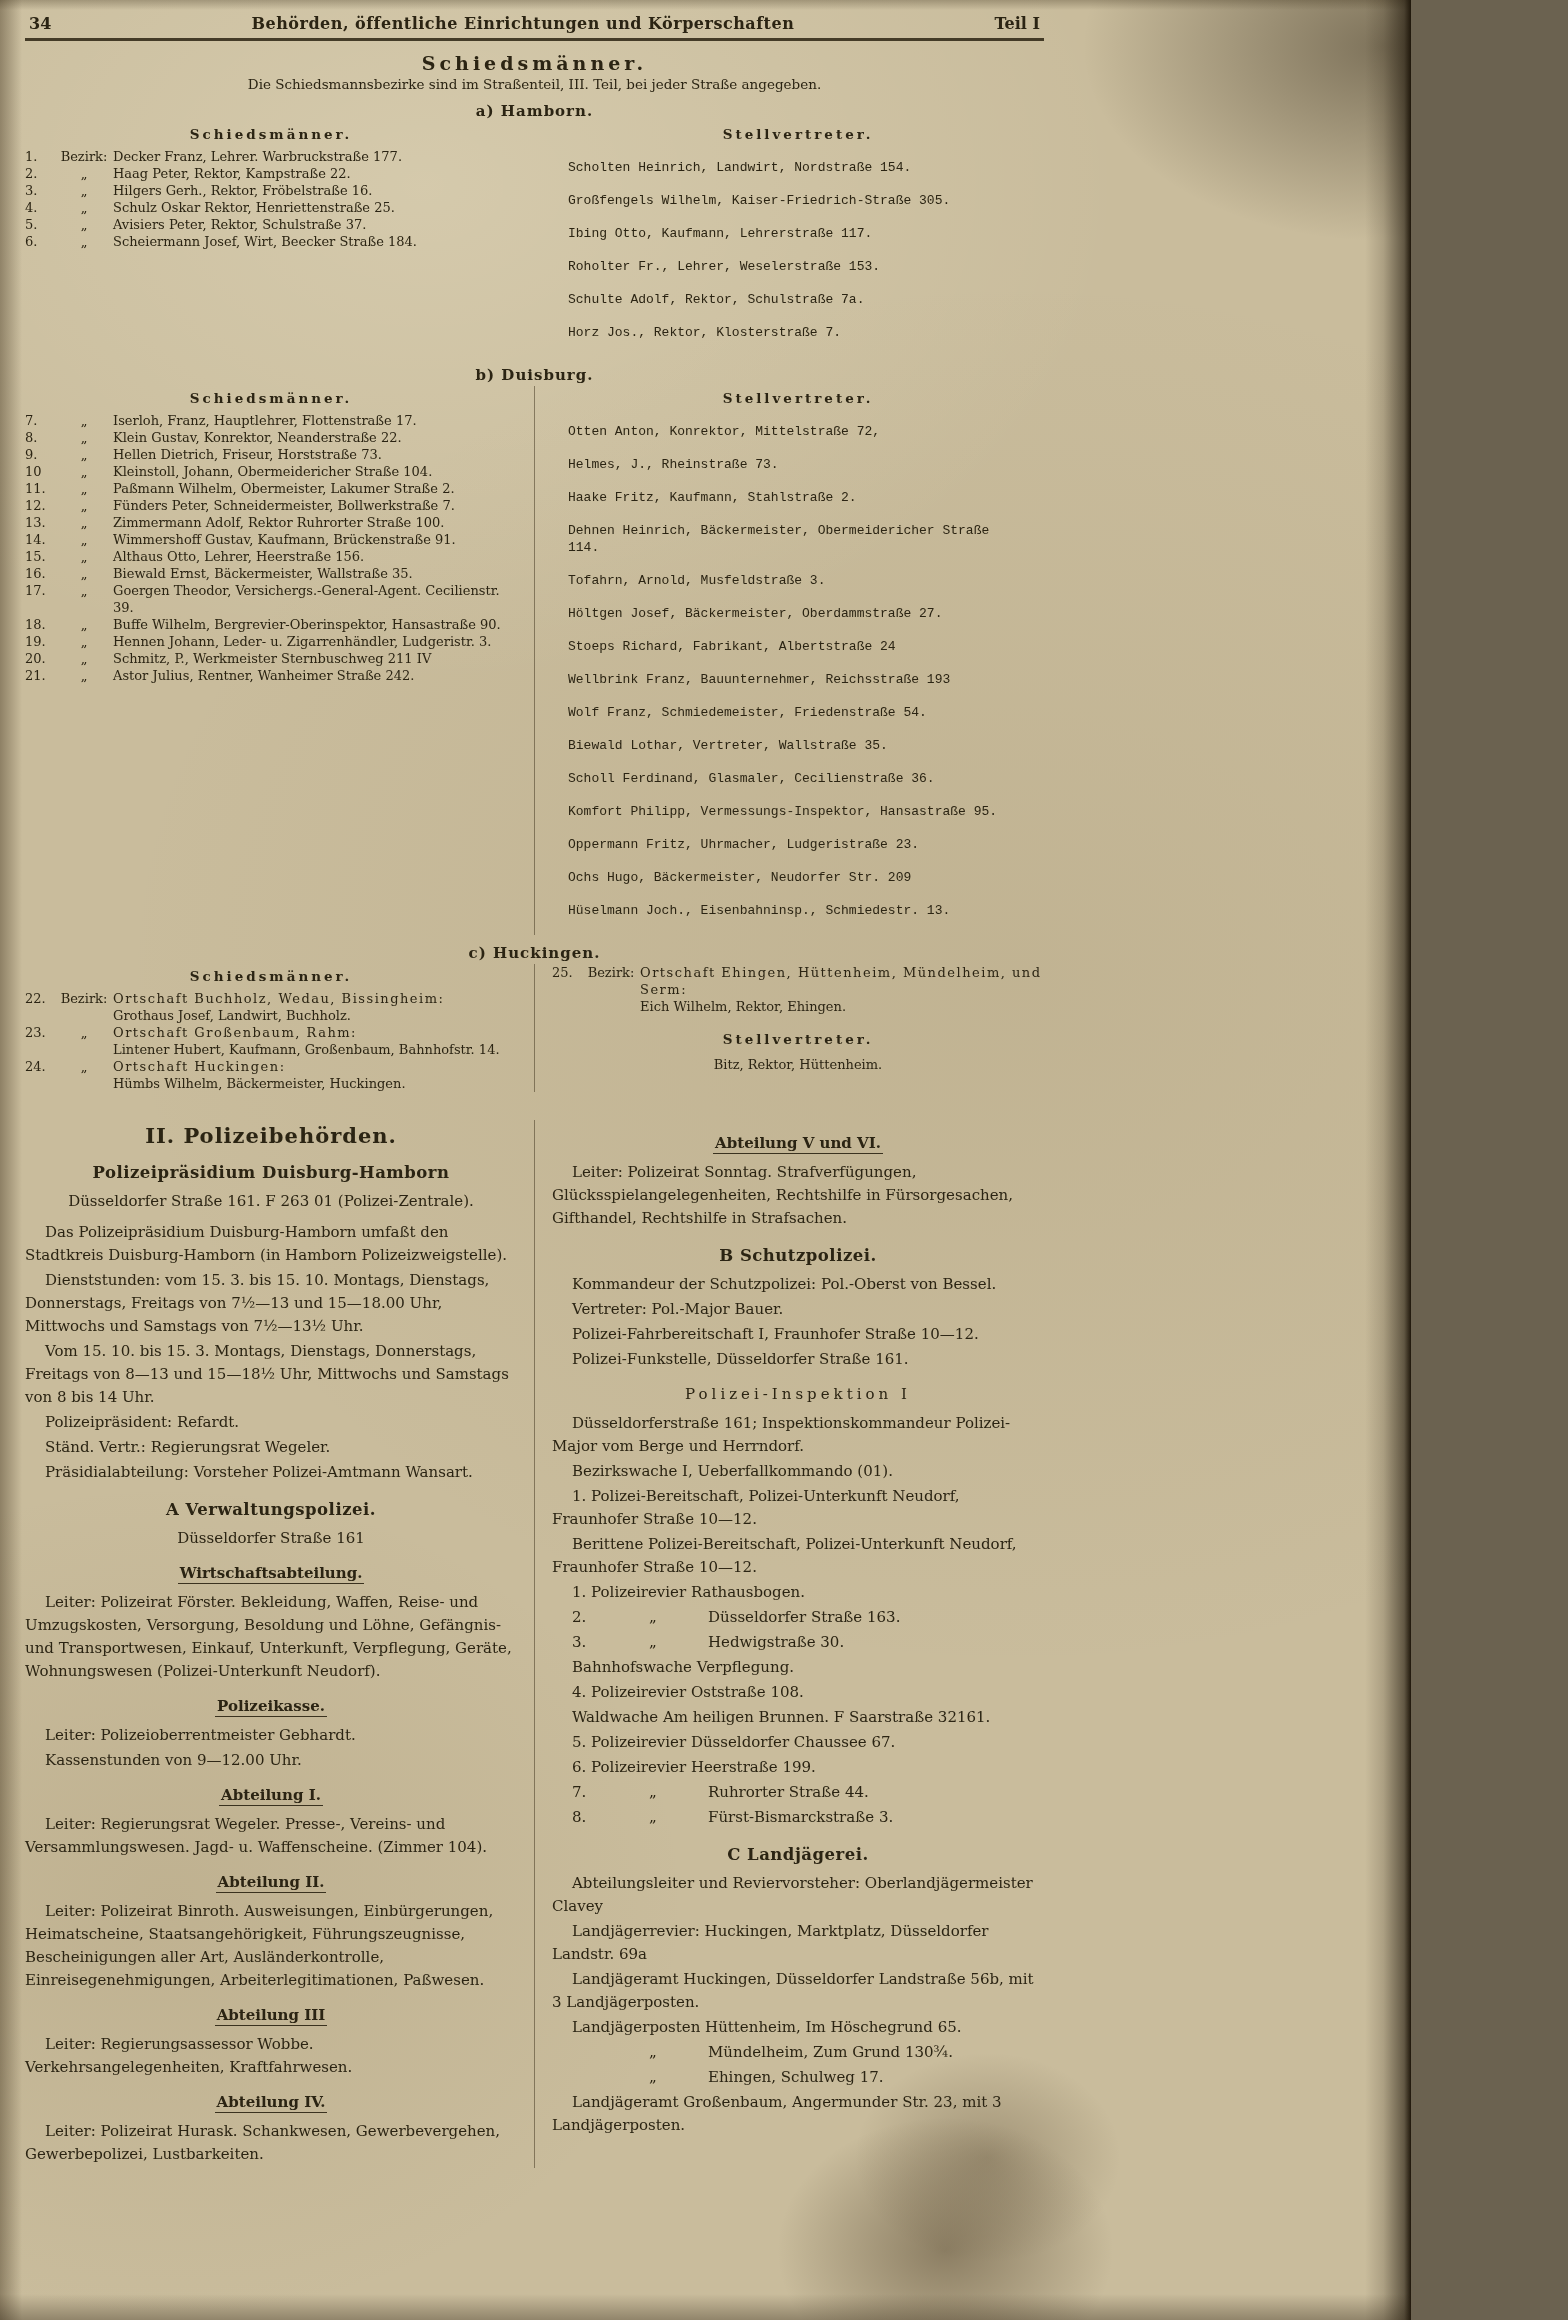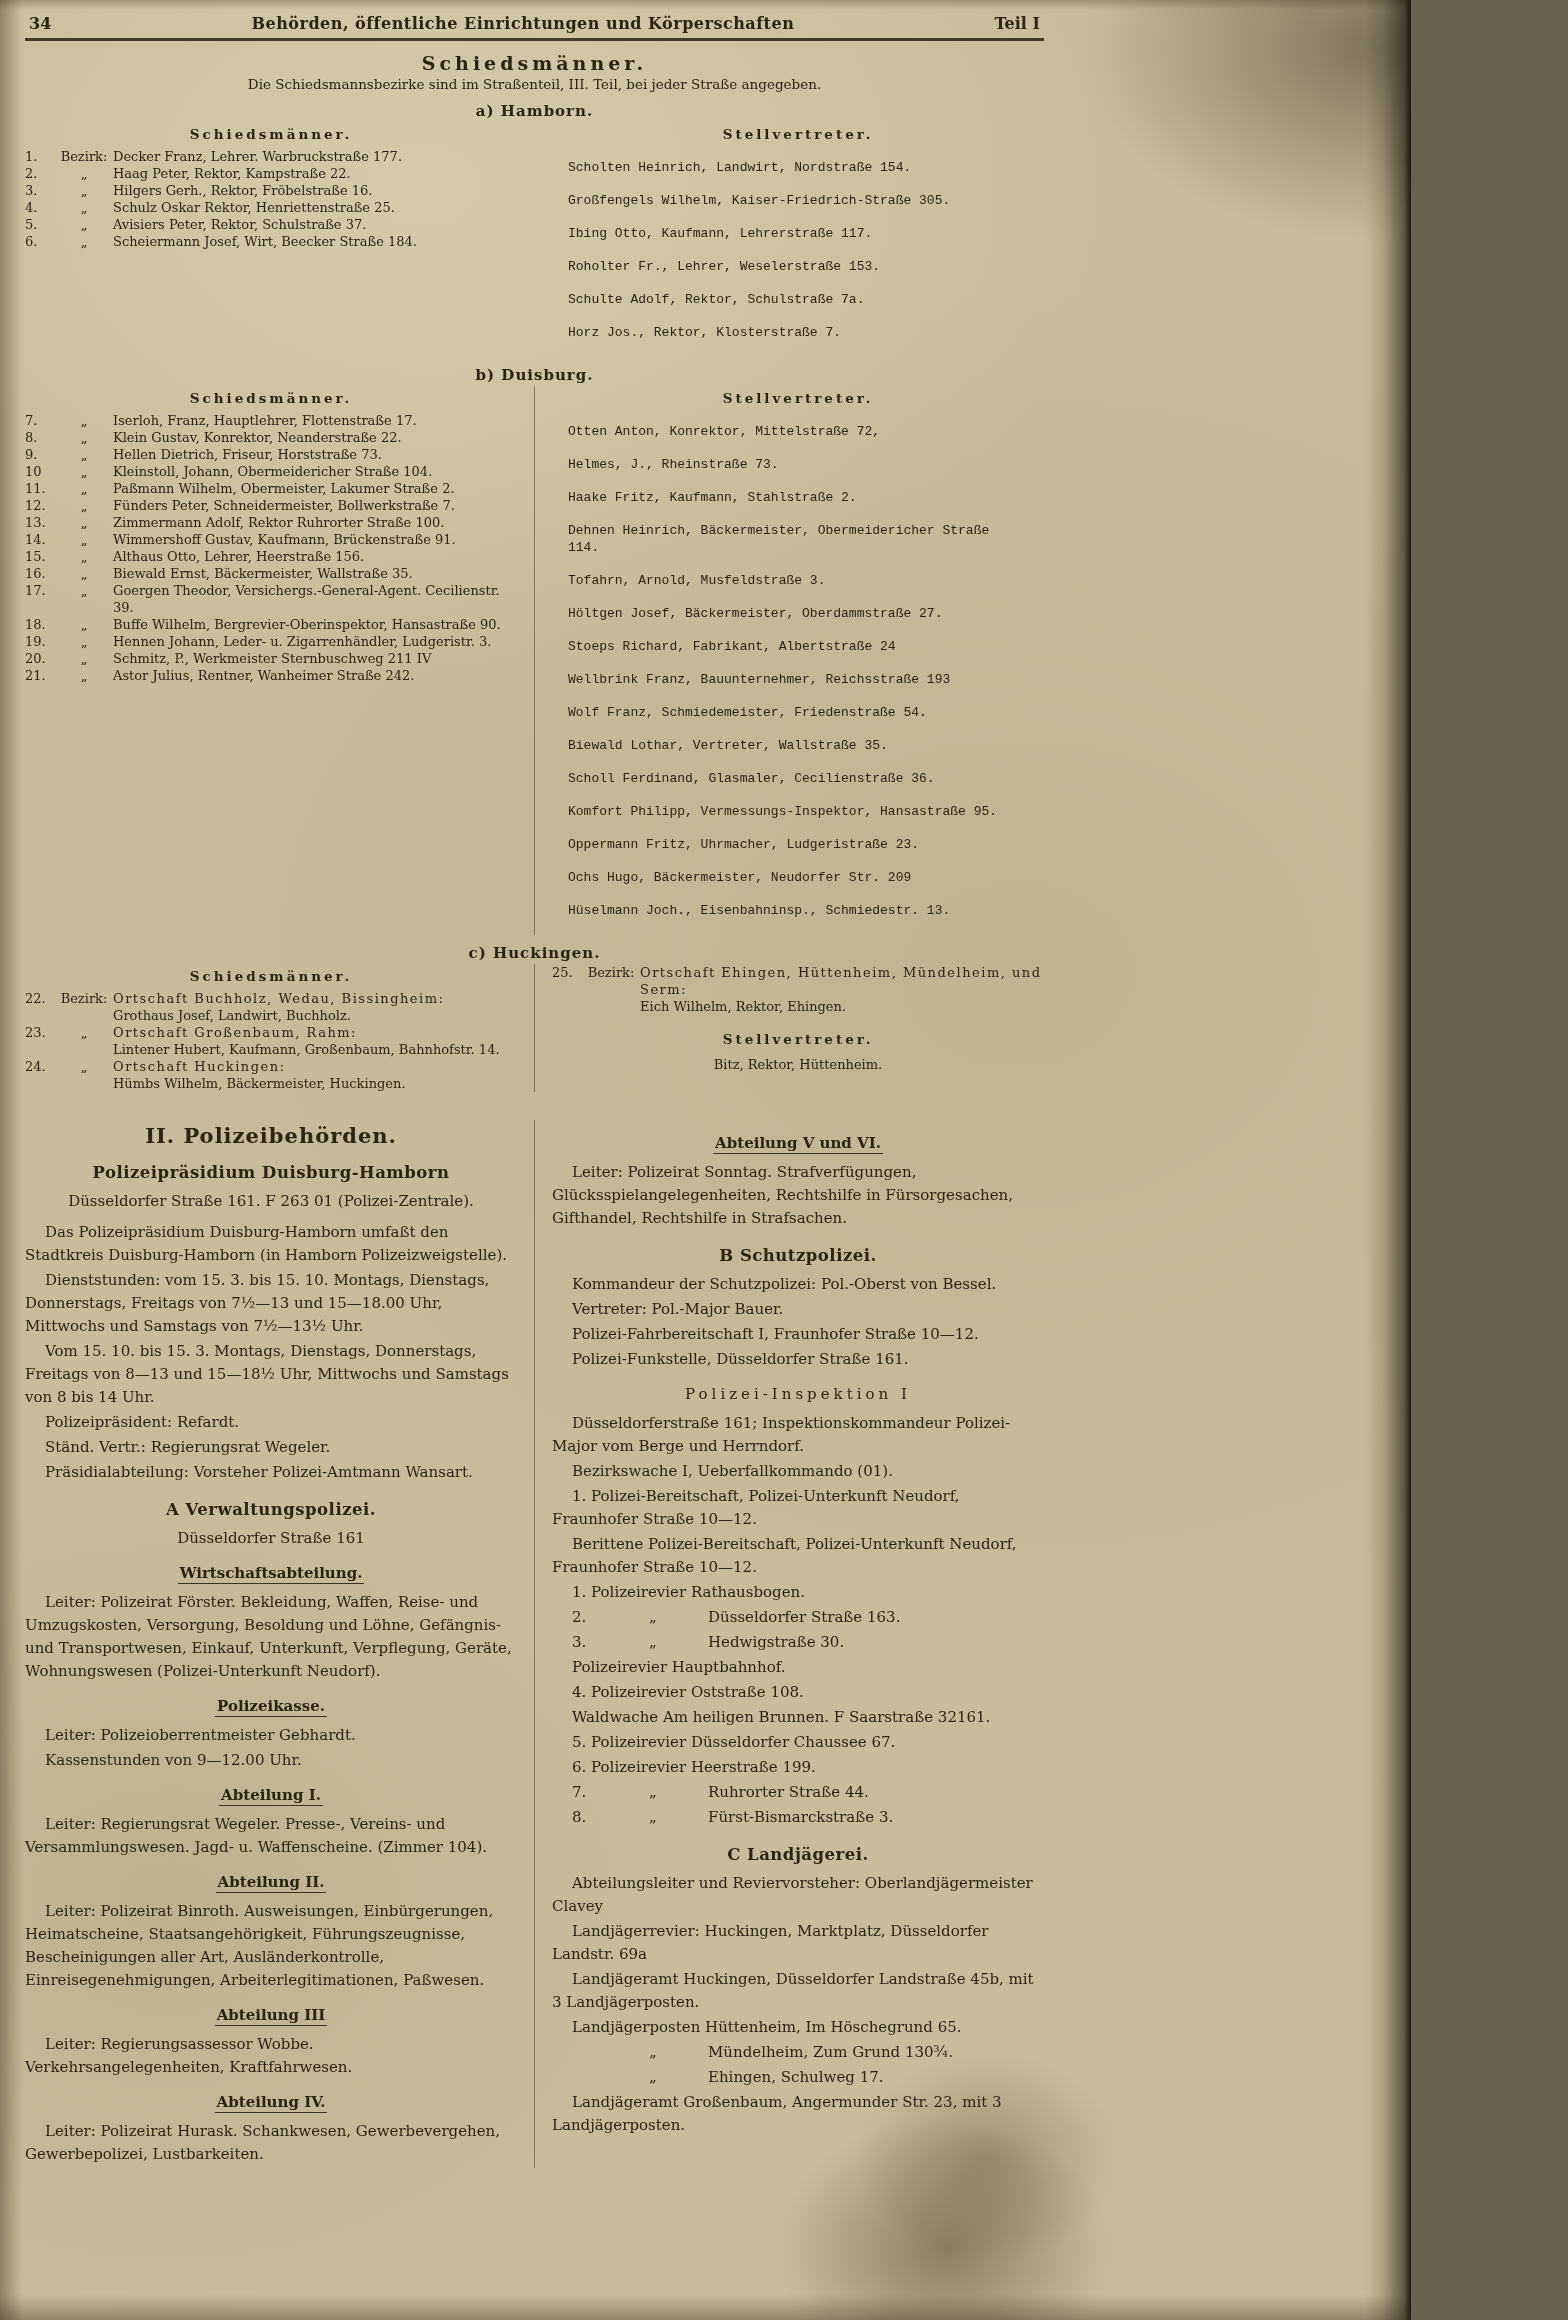--- a/index.html
+++ b/index.html
@@ -389,39 +389,39 @@
               <div class="blk-row">
                 <span class="row-num">2.</span>
                 <span class="row-ditto">„</span>
                 <span class="row-text">Düsseldorfer Straße 163.</span>
               </div>
               <div class="blk-row">
                 <span class="row-num">3.</span>
                 <span class="row-ditto">„</span>
                 <span class="row-text">Hedwigstraße 30.</span>
               </div>
-              <div class="blk-p">Polizeirevier Hauptbahnhof.</div>
+              <div class="blk-p">Bahnhofswache Verpflegung.</div>
               <div class="blk-p">4. Polizeirevier Oststraße 108.</div>
               <div class="blk-p">Waldwache Am heiligen Brunnen. F Saarstraße 32161.</div>
               <div class="blk-p">5. Polizeirevier Düsseldorfer Chaussee 67.</div>
               <div class="blk-p">6. Polizeirevier Heerstraße 199.</div>
               <div class="blk-row">
                 <span class="row-num">7.</span>
                 <span class="row-ditto">„</span>
                 <span class="row-text">Ruhrorter Straße 44.</span>
               </div>
               <div class="blk-row">
                 <span class="row-num">8.</span>
                 <span class="row-ditto">„</span>
                 <span class="row-text">Fürst-Bismarckstraße 3.</span>
               </div>
               <div class="blk-h1">C Landjägerei.</div>
               <div class="blk-p">Abteilungsleiter und Reviervorsteher: Oberlandjägermeister Clavey</div>
               <div class="blk-p">Landjägerrevier: Huckingen, Marktplatz, Düsseldorfer Landstr. 69a</div>
-              <div class="blk-p">Landjägeramt Huckingen, Düsseldorfer Landstraße 45b, mit 3 Landjägerposten.</div>
+              <div class="blk-p">Landjägeramt Huckingen, Düsseldorfer Landstraße 56b, mit 3 Landjägerposten.</div>
               <div class="blk-p">Landjägerposten Hüttenheim, Im Höschegrund 65.</div>
               <div class="blk-row">
                 <span class="row-num"></span>
                 <span class="row-ditto">„</span>
                 <span class="row-text">Mündelheim, Zum Grund 130¾.</span>
               </div>
               <div class="blk-row">
                 <span class="row-num"></span>
                 <span class="row-ditto">„</span>
                 <span class="row-text">Ehingen, Schulweg 17.</span>

